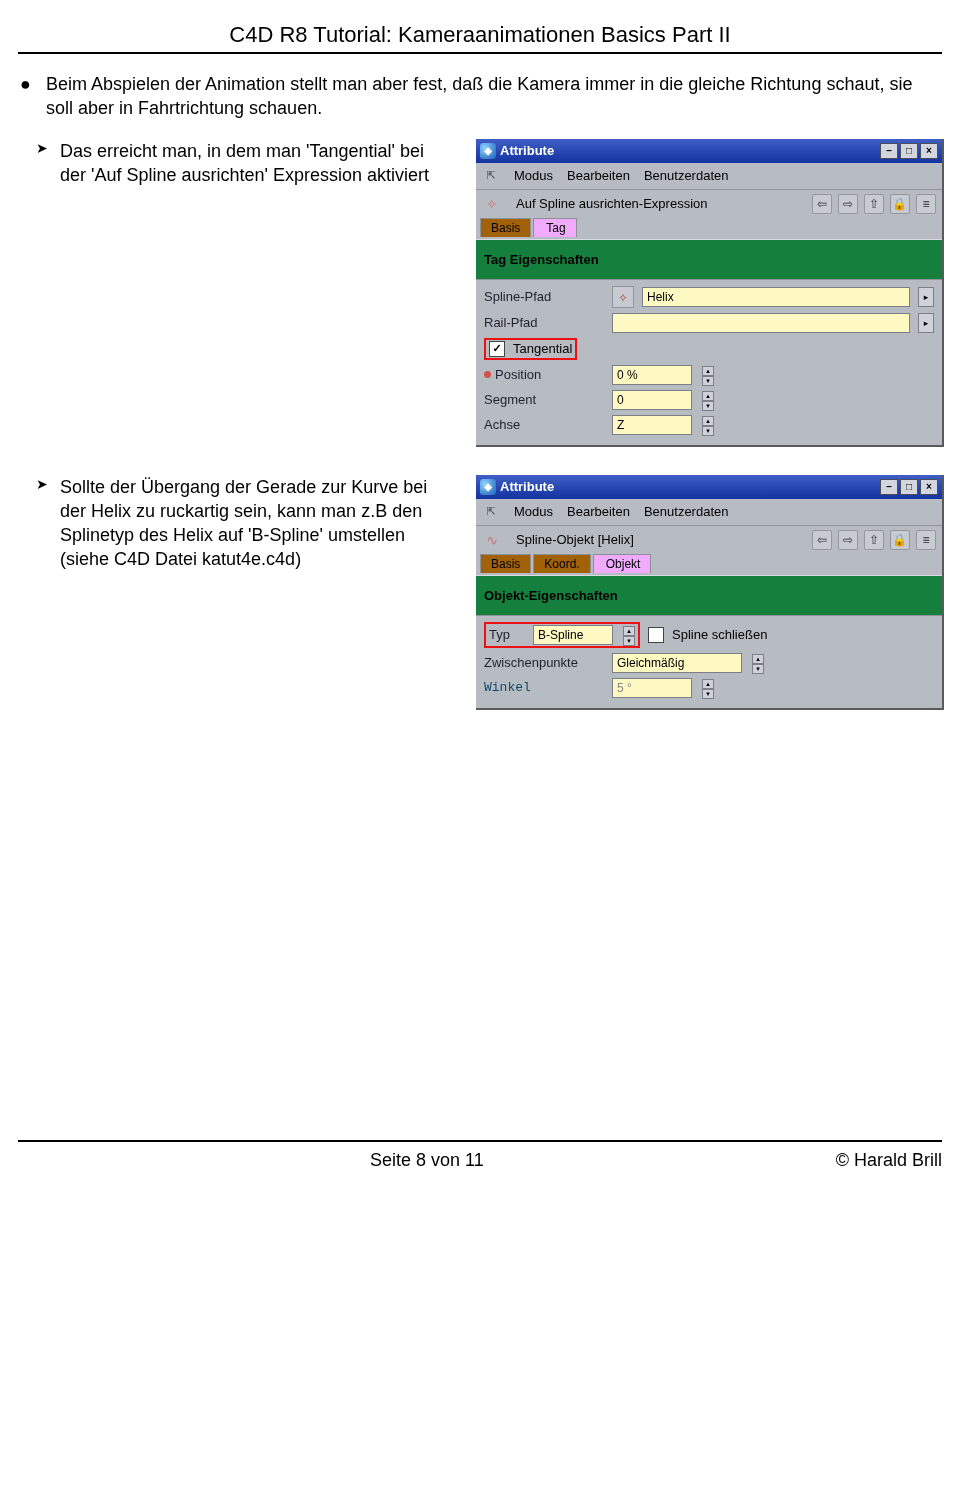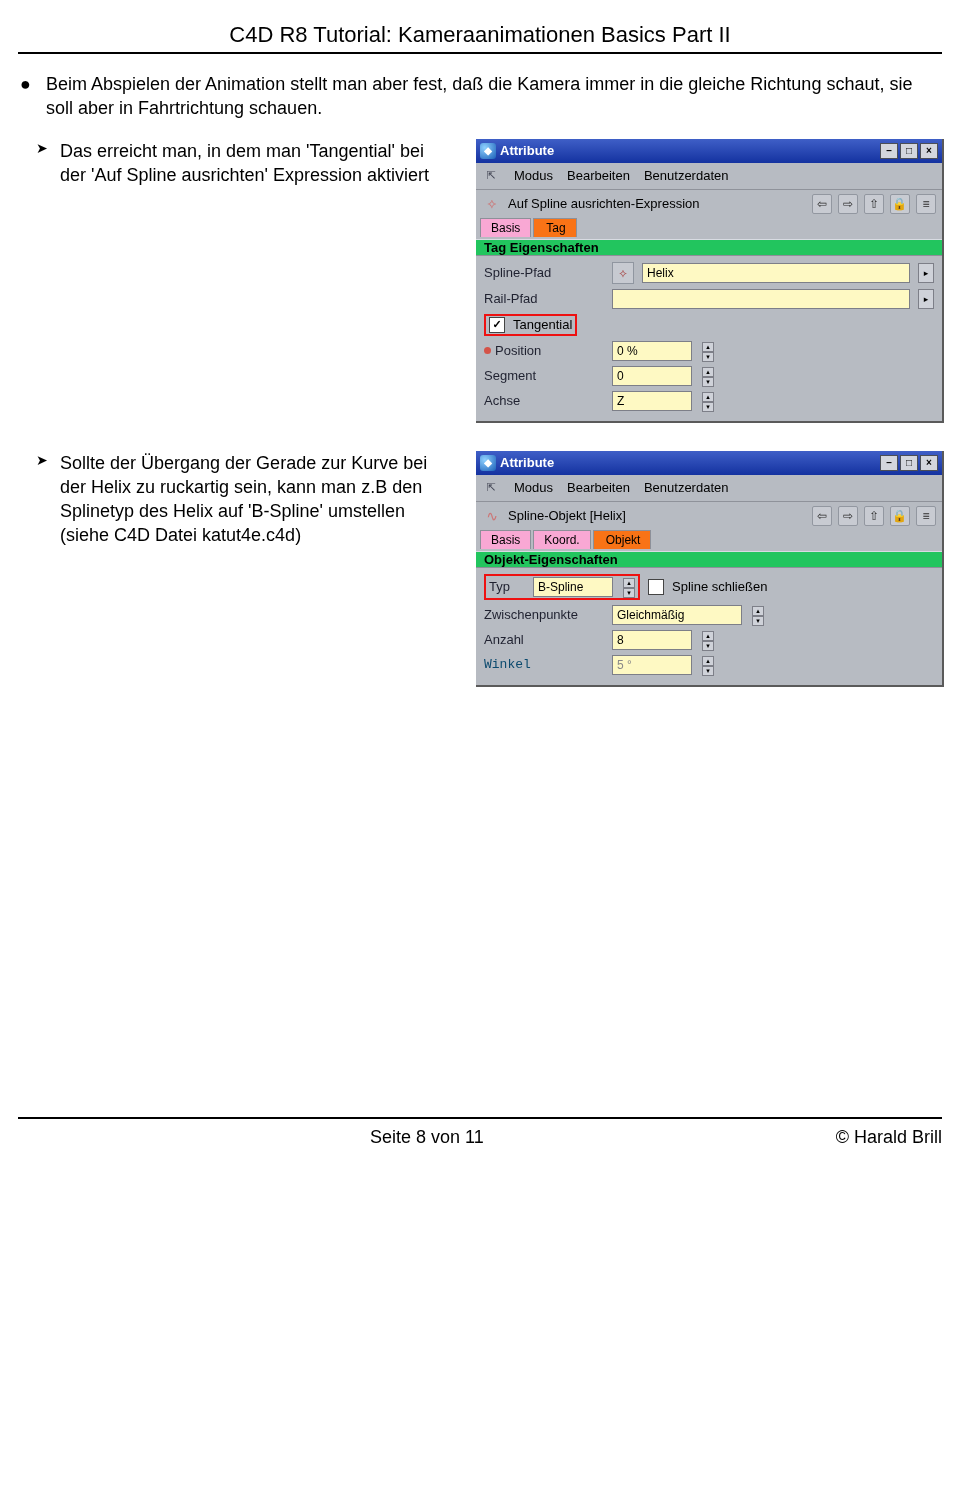--- a/index.html
+++ b/index.html
@@ -141,54 +141,54 @@
   }
   .subhead .obj-icon {
     width: 20px;
     height: 20px;
     display: inline-flex;
     align-items: center;
     justify-content: center;
     color: #c77;
     font-size: 14px;
   }
-  .subhead-title { flex: 1; }
+  .subhead-title { flex: 1; margin-left: 8px; }
   .nav-icons { display: flex; gap: 6px; align-items: center; }
   .nav-ico {
     width: 18px;
     height: 18px;
     display: inline-flex;
     align-items: center;
     justify-content: center;
     font-size: 12px;
     color: #2b2b2b;
     background: #c8cbd2;
     border: 1px solid #9297a0;
     border-radius: 2px;
   }
   .tabs {
     display: flex;
     gap: 2px;
     padding: 0 4px 2px 4px;
   }
   .tab {
     padding: 2px 10px;
-    background: #f9a8d4;
+    background: #a16207;
     border: 1px solid #8d9099;
     border-bottom: none;
     font-size: 12px;
   }
   .tab.active {
-    background: #f97316;
+    background: #f0abfc;
     padding-left: 12px;
   }
   .section-head {
     font-weight: bold;
-    padding: 0 8px;
-    background: #22c55e;
+    padding: 12px 8px;
+    background: #15803d;
     border-top: 1px solid #d8dbe2;
     border-bottom: 1px solid #8d9099;
   }
   .props {
     padding: 6px 8px 10px 8px;
     display: flex;
     flex-direction: column;
     gap: 5px;
   }
   .prow {
@@ -395,28 +395,20 @@
           </div>
           <div class="prow">
             <span class="plabel">Zwischenpunkte</span>
             <span class="pinput w120">Gleichmäßig</span>
             <span class="spin">
                 <span>▴</span>
                 <span>▾</span>
               </span>
           </div>
           <div class="prow">
-            <span class="plabel">Anzahl</span>
-            <span class="pinput w70">8</span>
-            <span class="spin">
-                <span>▴</span>
-                <span>▾</span>
-              </span>
-          </div>
-          <div class="prow">
             <span class="plabel disabled">Winkel</span>
             <span class="pinput w70" style="color:#888">5 °</span>
             <span class="spin">
                 <span>▴</span>
                 <span>▾</span>
               </span>
           </div>
         </div>
       </div>
     </div>

